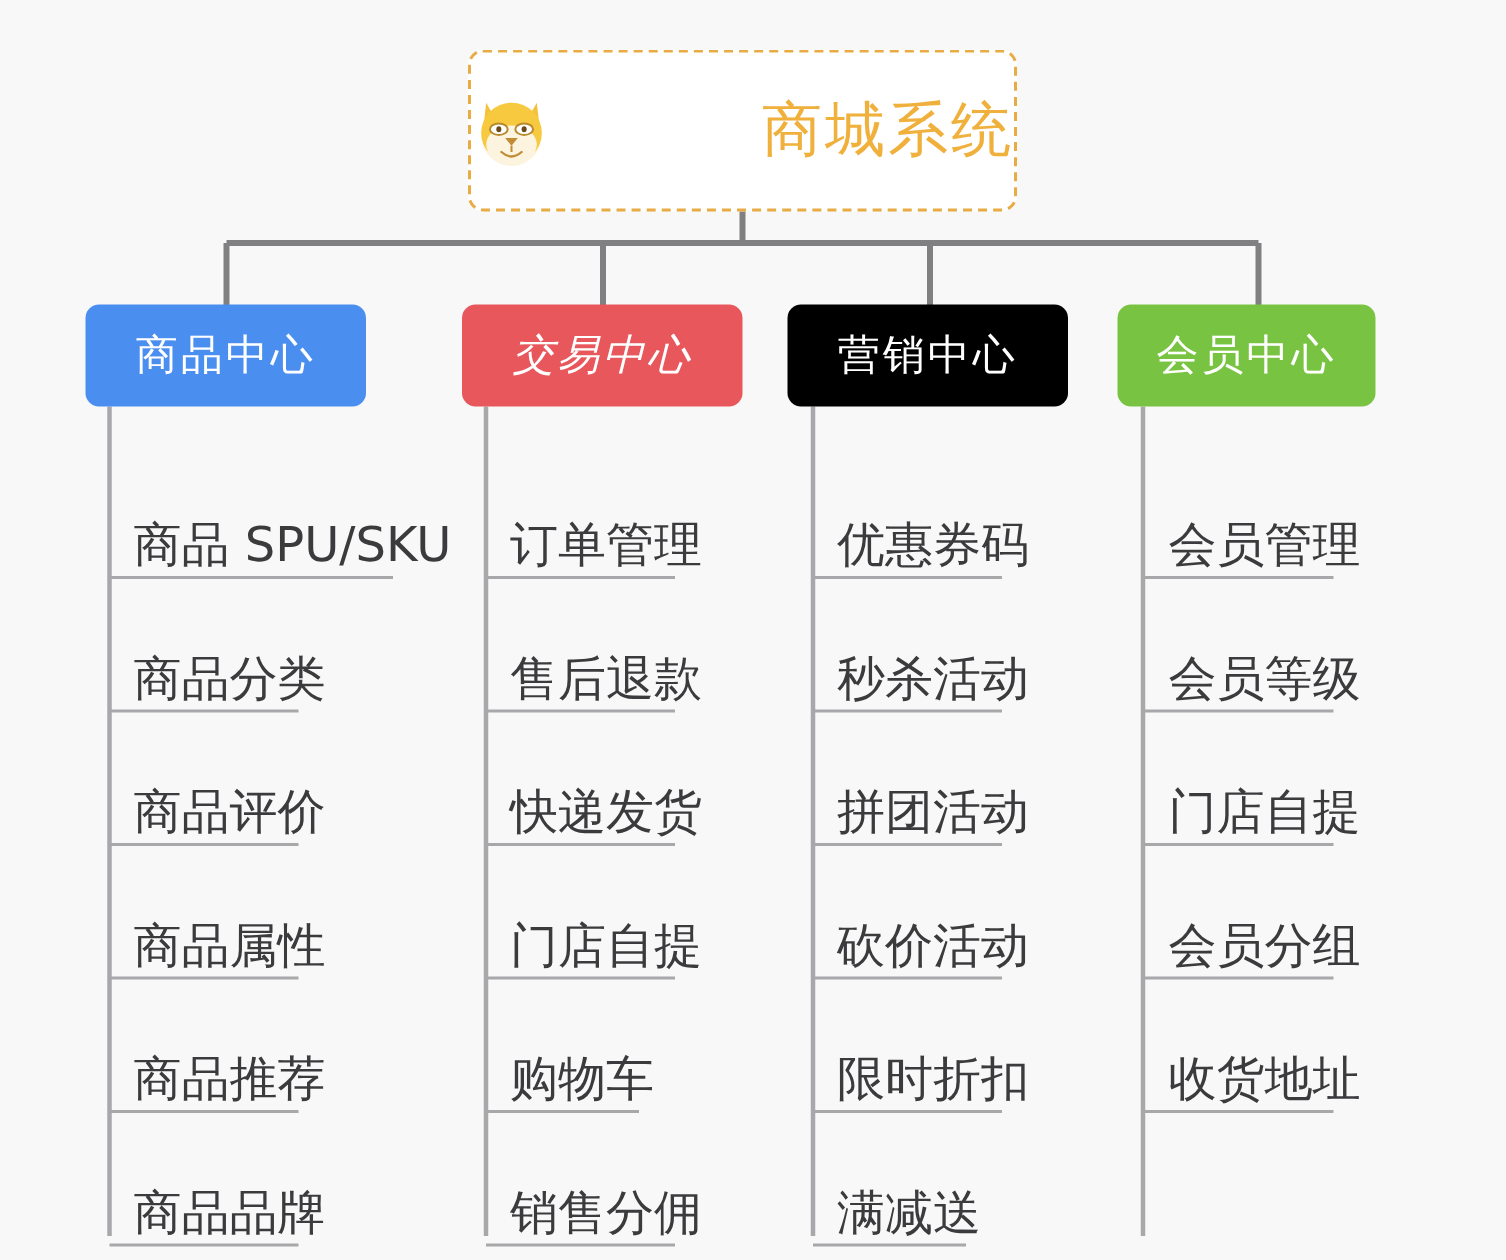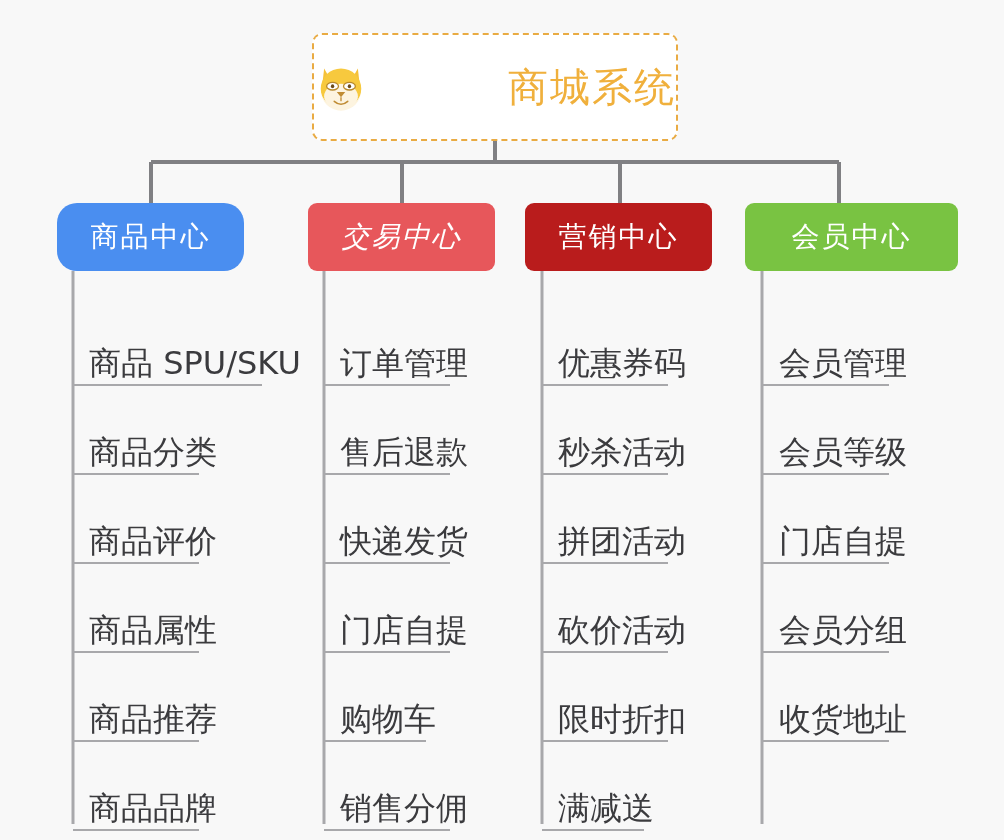--- a/index.html
+++ b/index.html
@@ -109,24 +109,24 @@
     height: 2px;
     background: #a8a8ab;
   }
 
   
   .branch-0 { left: 57px;  }
   .branch-1 { left: 308px; }
   .branch-2 { left: 525px; }
   .branch-3 { left: 745px; }
 
-  .branch-0 .branch-header { width: 187px; background: #4a8ef0; border-radius: 20px; }
+  .branch-0 .branch-header { width: 187px; background: #4a8ef0; }
   .branch-1 .branch-header { width: 187px; background: #e7575b; }
   .branch-2 .branch-header { width: 187px; background: #e9ac41; }
-  .branch-3 .branch-header { width: 213px; background: #79c342; }
+  .branch-3 .branch-header { width: 172px; background: #79c342; }
 
   
   .branch .leaf-list { padding-left: 16px; }
   .branch-0 .leaf-list { margin-left: 16px; }
   .branch-1 .leaf-list { margin-left: 16px; }
   .branch-2 .leaf-list { margin-left: 17px; }
   .branch-3 .leaf-list { margin-left: 18px; }
 </style>
 </head>
 <body>
@@ -225,21 +225,21 @@
             <span class="leaf-label">购物车</span>
             <div class="leaf-underline" style="left: -16px; width: 102px;"></div>
           </div>
           <div class="leaf-item">
             <span class="leaf-label">销售分佣</span>
             <div class="leaf-underline" style="left: -16px; width: 126px;"></div>
           </div>
         </div>
       </div>
       <div class="branch branch-2">
-        <div class="branch-header" style="background: #b91c1c;">
+        <div class="branch-header" style="background: #000000;">
           <span class="branch-header-label">营销中心</span>
         </div>
         <div class="leaf-list">
           <div class="leaf-item">
             <span class="leaf-label">优惠券码</span>
             <div class="leaf-underline" style="left: -16px; width: 126px;"></div>
           </div>
           <div class="leaf-item">
             <span class="leaf-label">秒杀活动</span>
             <div class="leaf-underline" style="left: -16px; width: 126px;"></div>

